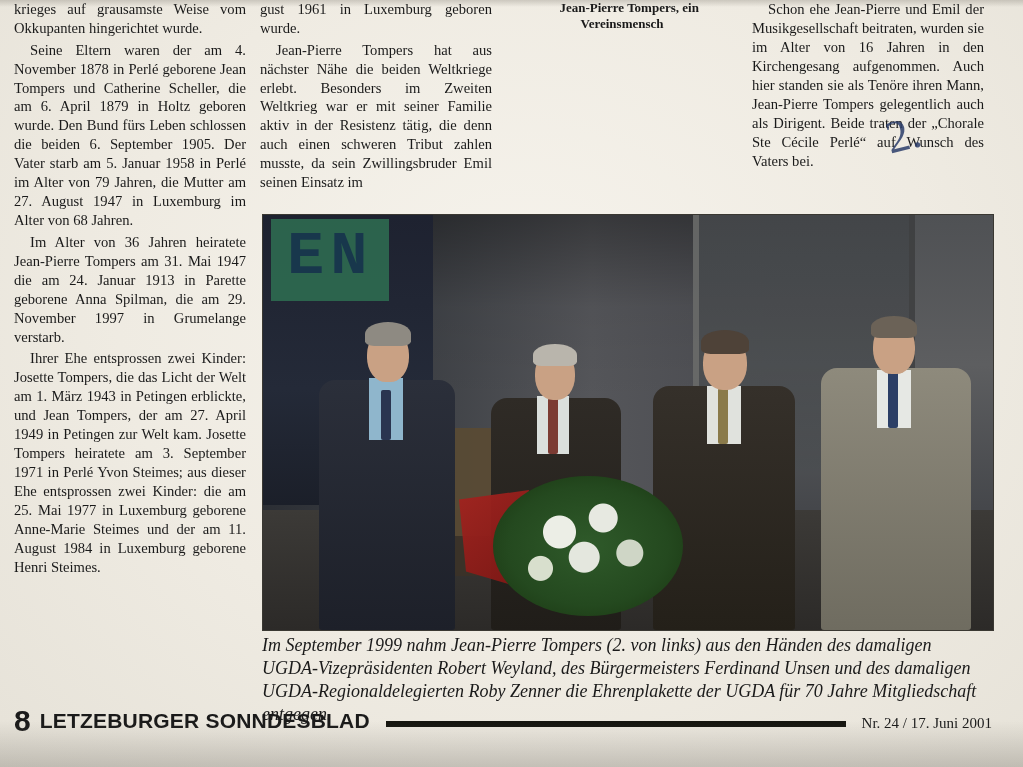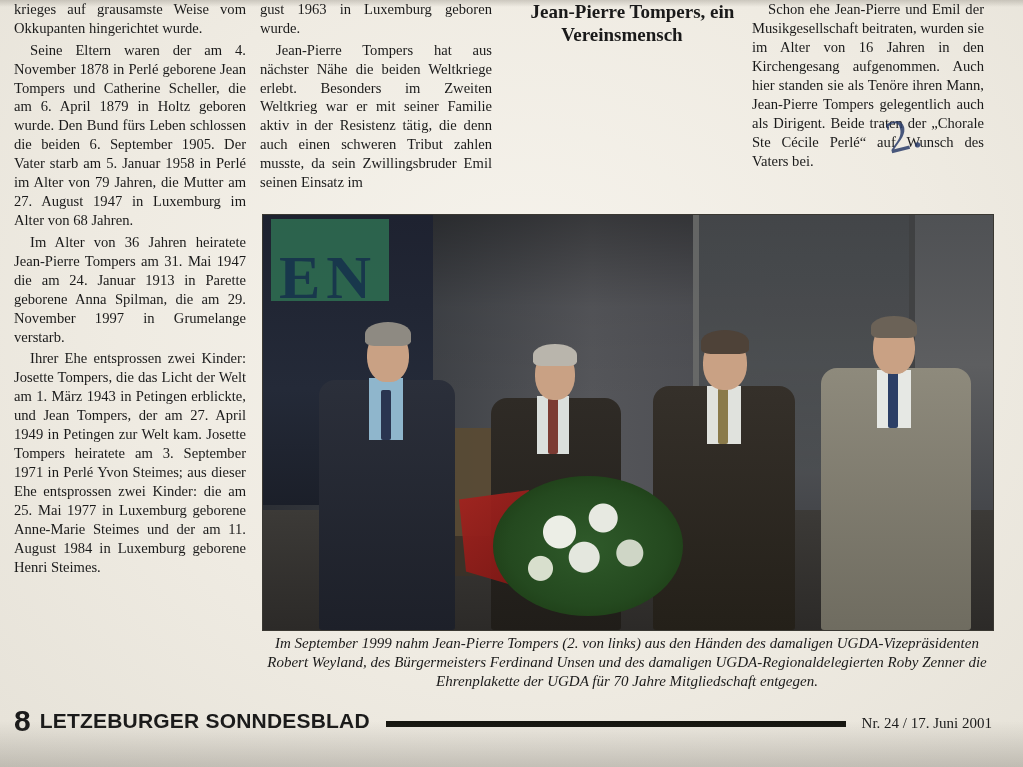--- a/index.html
+++ b/index.html
@@ -60,21 +60,21 @@
   .col p {
     margin: 0 0 0.18em 0;
     text-indent: 1.1em;
   }
   .col p.noindent {
     text-indent: 0;
   }
   .subhead {
     text-align: center;
     font-weight: bold;
-    font-size: 19px;
+    font-size: 13px;
     line-height: 1.22;
     margin: 0.35em 0 0.18em 0;
     text-indent: 0;
   }
 
   
   .photo-wrap {
     position: absolute;
     left: 262px;
     top: 214px;
@@ -99,28 +99,27 @@
   }
   .wall-green {
     position: absolute;
     left: 8px; top: 4px; width: 118px; height: 82px;
     background: #2f6f52;
     opacity: 0.85;
     filter: blur(0.4px);
   }
   .letters {
     position: absolute;
-    left: 16px; top: 6px;
-    font-family: Liberation Serif, serif;
+    left: 24px; top: 6px;
+    font-family: Liberation Mono, monospace;
     font-weight: bold;
     font-size: 62px;
     letter-spacing: 6px;
     color: #17344c;
     opacity: 0.92;
-    margin-top: 21px;
   }
   .wall-right {
     position: absolute;
     right: 0; top: 0; width: 300px; height: 300px;
     background: linear-gradient(to bottom, #4f5154 0%, #5d5e60 50%, #44464a 100%);
   }
   .door-frame {
     position: absolute;
     left: 430px; top: 0; width: 210px; height: 260px;
     border-left: 6px solid #6b6c6a;
@@ -211,23 +210,22 @@
     opacity: 0.85;
   }
 
   
   .caption {
     position: absolute;
     left: 262px;
     top: 634px;
     width: 730px;
     font-style: italic;
-    font-size: 15px;
+    font-size: 18px;
     line-height: 1.28;
-    text-align: center;
   }
 
   
   .footer {
     position: absolute;
     left: 14px;
     top: 704px;
     width: 978px;
     height: 34px;
     display: flex;
@@ -277,21 +275,21 @@
   <div class="columns">
 
     <div class="col">
       <p class="noindent">krieges auf grausamste Weise vom Okkupanten hingerichtet wurde.</p>
       <p>Seine Eltern waren der am 4. November 1878 in Perlé geborene Jean Tompers und Catherine Scheller, die am 6. April 1879 in Holtz geboren wurde. Den Bund fürs Leben schlossen die beiden 6. September 1905. Der Vater starb am 5. Januar 1958 in Perlé im Alter von 79 Jahren, die Mutter am 27. August 1947 in Luxemburg im Alter von 68 Jahren.</p>
       <p>Im Alter von 36 Jahren heiratete Jean-Pierre Tompers am 31. Mai 1947 die am 24. Januar 1913 in Parette geborene Anna Spilman, die am 29. November 1997 in Grumelange verstarb.</p>
       <p>Ihrer Ehe entsprossen zwei Kinder: Josette Tompers, die das Licht der Welt am 1. März 1943 in Petingen erblickte, und Jean Tompers, der am 27. April 1949 in Petingen zur Welt kam. Josette Tompers heiratete am 3. September 1971 in Perlé Yvon Steimes; aus dieser Ehe entsprossen zwei Kinder: die am 25. Mai 1977 in Luxemburg geborene Anne-Marie Steimes und der am 11. August 1984 in Luxemburg geborene Henri Steimes.</p>
     </div>
 
     <div class="col">
-      <p class="noindent">gust 1963 in Luxemburg geboren wurde.</p>
+      <p class="noindent">gust 1961 in Luxemburg geboren wurde.</p>
       <p>Jean-Pierre Tompers hat aus nächster Nähe die beiden Weltkriege erlebt. Besonders im Zweiten Weltkrieg war er mit seiner Familie aktiv in der Resistenz tätig, die denn auch einen schweren Tribut zahlen musste, da sein Zwillingsbruder Emil seinen Einsatz im</p>
     </div>
 
     <div class="col">
       <p class="subhead">Jean-Pierre Tompers, ein Vereinsmensch</p>
     </div>
 
     <div class="col">
       <p>Schon ehe Jean-Pierre und Emil der Musikgesellschaft beitraten, wurden sie im Alter von 16 Jahren in den Kirchengesang aufgenommen. Auch hier standen sie als Tenöre ihren Mann, Jean-Pierre Tompers gelegentlich auch als Dirigent. Beide traten der „Chorale Ste Cécile Perlé“ auf Wunsch des Vaters bei.</p>
     </div>

